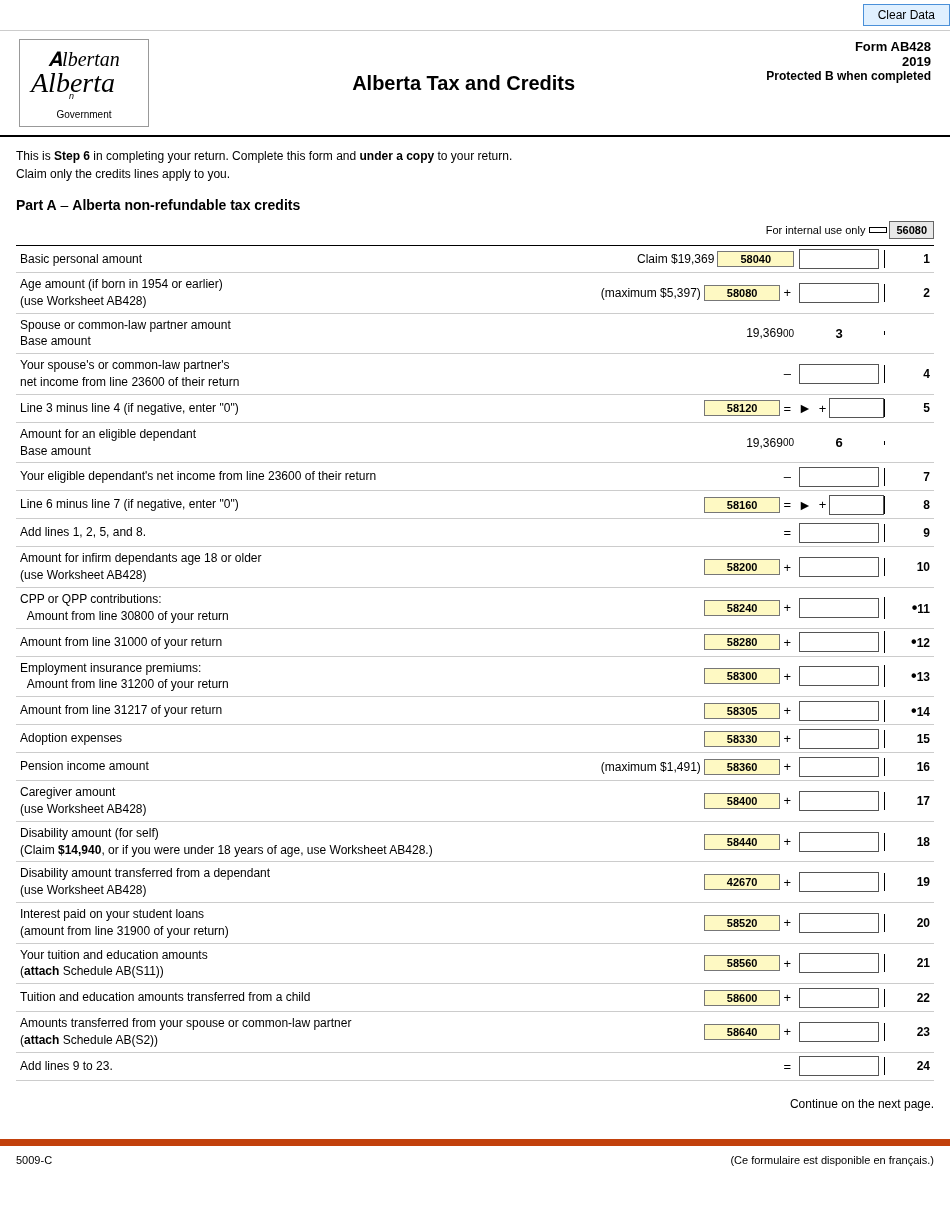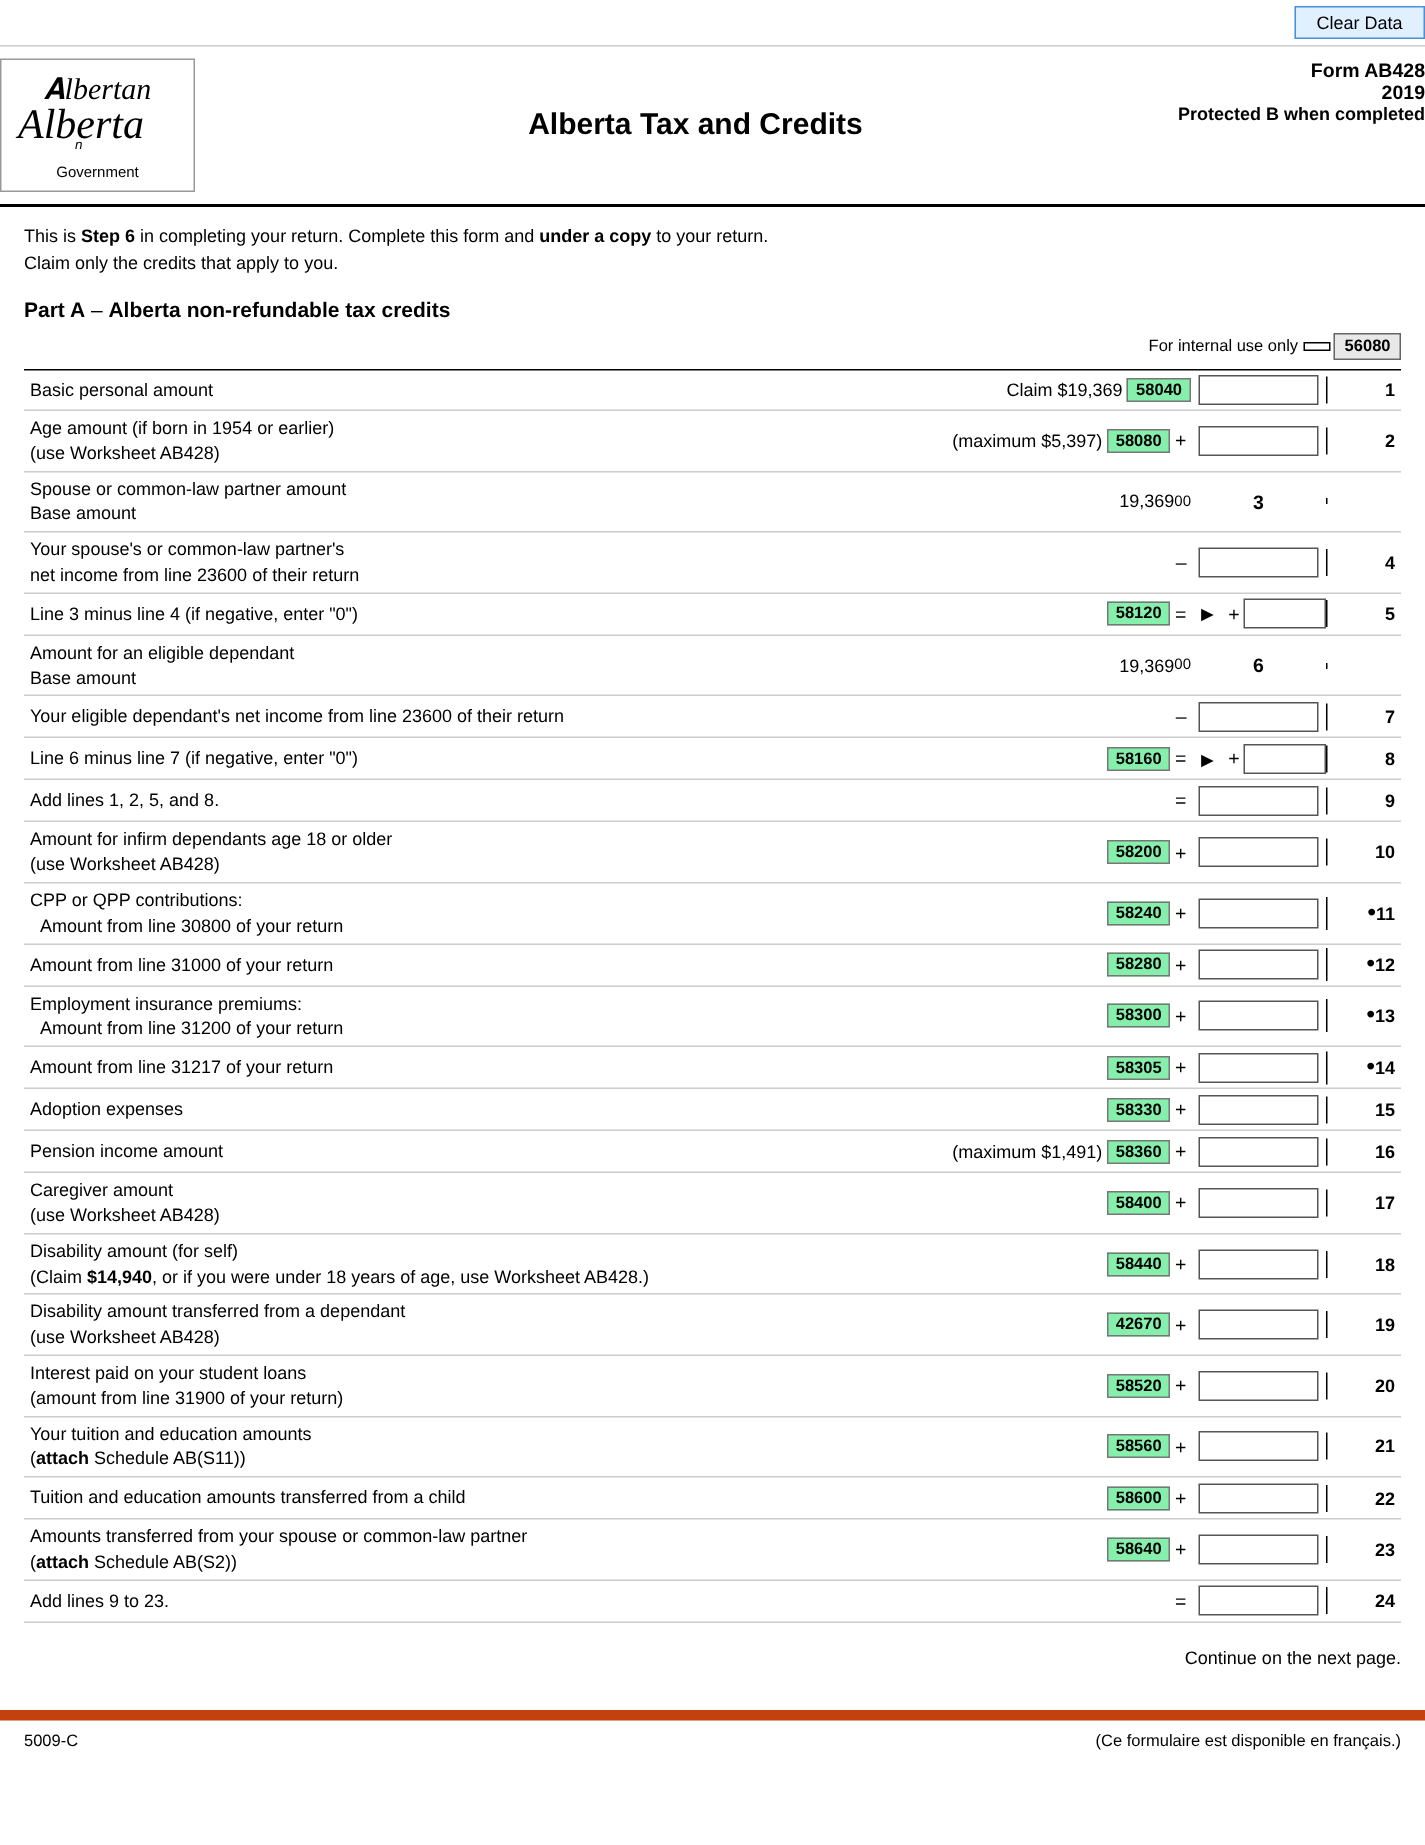--- a/index.html
+++ b/index.html
@@ -27,21 +27,21 @@
       font-size: 12px;
       cursor: pointer;
       color: #000;
     }
 
     
     .header {
       display: flex;
       align-items: stretch;
       border-bottom: 2px solid #000;
-      padding: 8px 0;
+      padding: 8px 19px;
     }
     .logo-section {
       width: 130px;
       border: 1px solid #999;
       display: flex;
       flex-direction: column;
       align-items: center;
       justify-content: center;
       padding: 6px;
       margin-right: 12px;
@@ -161,23 +161,23 @@
 
     .input-field {
       display: inline-block;
       width: 80px;
       height: 20px;
       border: 1px solid #555;
       vertical-align: middle;
     }
     .code-tag {
       display: inline-block;
-      background: #86efac;
+      background: #fef9c3;
       border: 1px solid #777;
-      padding: 1px 5px;
+      padding: 1px 22px;
       font-weight: bold;
       font-size: 11px;
       vertical-align: middle;
       margin-left: 3px;
     }
   </style>
 </head>
 <body>
 
 <div class="top-bar">
@@ -202,21 +202,21 @@
   </div>
   <div class="header-right">
     <div class="form-num">Form AB428</div>
     <div class="form-num">2019</div>
     <div class="protected">Protected B when completed</div>
   </div>
 </div>
 
 <div class="intro">
   <div>This is <strong>Step 6</strong> in completing your return. Complete this form and <strong>under a copy</strong> to your return.</div>
-  <div>Claim only the credits that apply to you.</div>
+  <div>Claim only the credits lines apply to you.</div>
 </div>
 
 <div class="part-heading">
   <strong>Part A</strong> – <strong>Alberta non-refundable tax credits</strong>
 </div>
 
 <div class="form-section">
 
   <div class="internal-use-row">
     <span class="internal-use-label">For internal use only</span>

